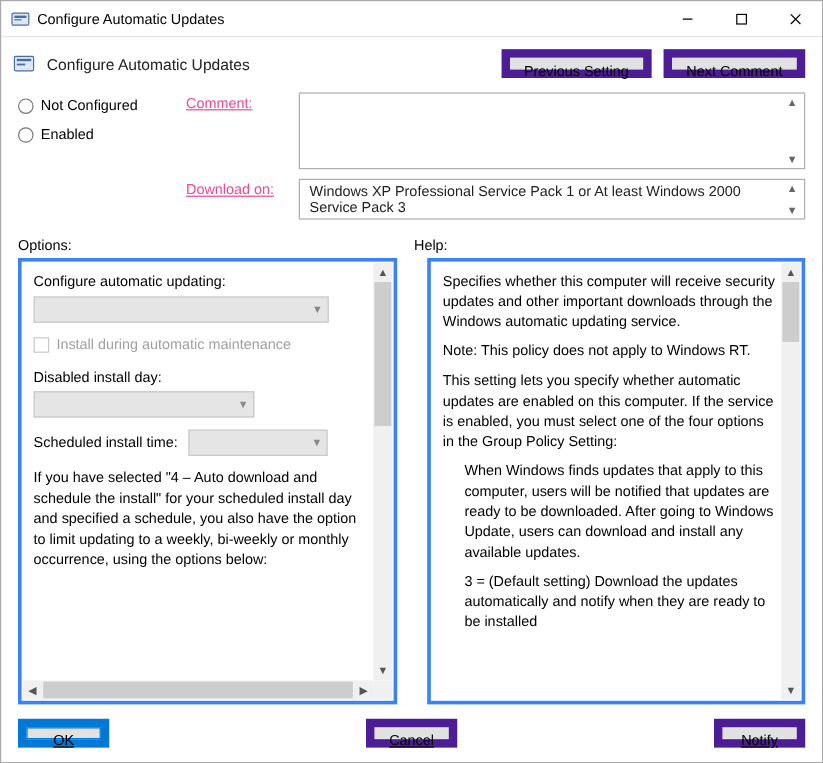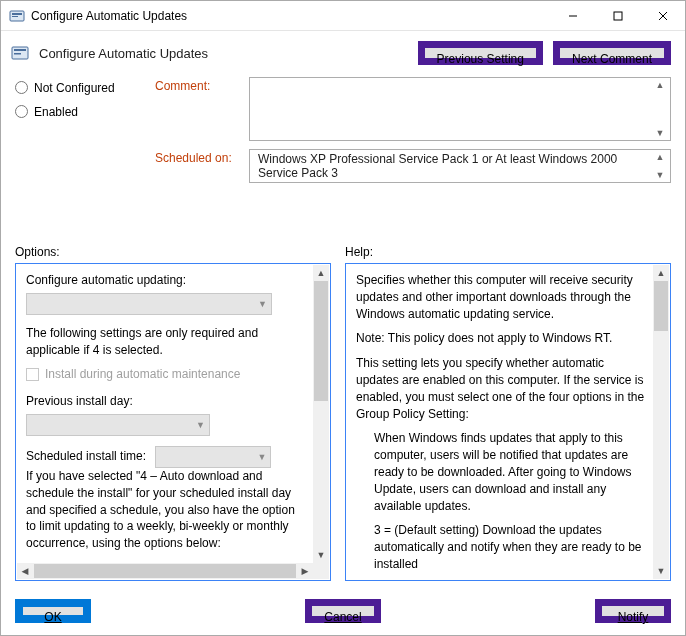--- a/index.html
+++ b/index.html
@@ -64,62 +64,62 @@
     padding: 4px 14px 8px 14px;
     gap: 10px;
   }
   .radio-col {
     width: 130px;
     display: flex;
     flex-direction: column;
     gap: 10px;
     padding-top: 4px;
   }
-  .radio-row { display: flex; align-items: flex-start; gap: 6px; font-size: 12px; }
+  .radio-row { display: flex; align-items: flex-end; gap: 6px; font-size: 12px; }
   .radio-row input[type=radio] { width: 13px; height: 13px; }
   .fields-col { flex: 1; display: flex; flex-direction: column; gap: 8px; }
   .field-row { display: flex; align-items: flex-start; gap: 6px; }
-  .field-label { width: 88px; padding-top: 2px; font-size: 12px; color: #c2410c; }
+  .field-label { width: 88px; padding-top: 2px; font-size: 12px; color: #ec4899; text-decoration: underline; }
   .field-box {
     flex: 1;
     border: 1px solid #adadad;
     background: #fff;
     position: relative;
   }
   .comment-box { height: 64px; }
   .supported-box { height: 34px; display: flex; align-items: center; padding: 0 24px 0 8px; font-size: 12px; color: #222; }
   .scroll-affordance {
     position: absolute; right: 2px;
     color: #666; font-size: 9px;
     display: flex; align-items: center; justify-content: center;
     width: 16px;
   }
   .scroll-up { top: 2px; }
   .scroll-down { bottom: 2px; }
   
-  .labels-row { display: flex; padding: 6px 14px 4px 14px; gap: 14px; margin-top: 48px; }
+  .labels-row { display: flex; padding: 6px 14px 4px 14px; gap: 14px; }
   .labels-row .lbl { font-size: 12px; }
   .labels-row .lbl-left { width: 316px; }
   .panes-row {
     display: flex;
     padding: 0 14px 0 14px;
     gap: 14px;
     flex: 1;
     min-height: 0;
   }
   .pane {
-    border: 1px solid #3b82f6;
+    border: 3px solid #3b82f6;
     background: #fff;
     display: flex;
     flex-direction: column;
     position: relative;
-    height: 318px;
+    height: 372px;
   }
   .pane-left { width: 316px; }
-  .pane-right { flex: 1; }
+  .pane-right { flex: 1; margin-left: 11px; }
   .pane-body {
     flex: 1;
     overflow: hidden;
     padding: 8px 10px 8px 10px;
     font-size: 12px;
     line-height: 1.4;
   }
   .pane-body p { margin-bottom: 8px; }
   .indent { padding-left: 18px; }
   .options-body .section-label { margin-bottom: 4px; }
@@ -223,21 +223,21 @@
   </div>
   <div class="fields-col">
     <div class="field-row">
       <div class="field-label">Comment:</div>
       <div class="field-box comment-box">
         <span class="scroll-affordance scroll-up">▲</span>
         <span class="scroll-affordance scroll-down">▼</span>
       </div>
     </div>
     <div class="field-row">
-      <div class="field-label">Scheduled on:</div>
+      <div class="field-label">Download on:</div>
       <div class="field-box supported-box">
         <span>Windows XP Professional Service Pack 1 or At least Windows 2000 Service Pack 3</span>
         <span class="scroll-affordance scroll-up">▲</span>
         <span class="scroll-affordance scroll-down">▼</span>
       </div>
     </div>
   </div>
 </div>
 
 <div class="labels-row">
@@ -246,30 +246,29 @@
 </div>
 
 <div class="panes-row">
 
   <div class="pane pane-left">
     <div class="pane-body options-body" style="padding-right:22px;">
       <div class="section-label">Configure automatic updating:</div>
       <div class="dropdown-disabled wide">
           <span class="chev">▼</span>
         </div>
-      <p>The following settings are only required and applicable if 4 is selected.</p>
       <div class="chk-row">
         <span class="chk"></span>
         <span>Install during automatic maintenance</span>
       </div>
-      <div class="section-label">Previous install day:</div>
+      <div class="section-label">Disabled install day:</div>
       <div class="dropdown-disabled narrow">
           <span class="chev">▼</span>
         </div>
-      <div style="">
+      <div style="margin-bottom:10px;">
         <span>Scheduled install time:</span>
         <span class="dropdown-disabled inline">
             <span class="chev">▼</span>
           </span>
       </div>
       <p>If you have selected "4 – Auto download and schedule the install" for your scheduled install day and specified a schedule, you also have the option to limit updating to a weekly, bi-weekly or monthly occurrence, using the options below:</p>
     </div>
 
     <div class="vtrack">
       <div class="vbtn">▲</div>

